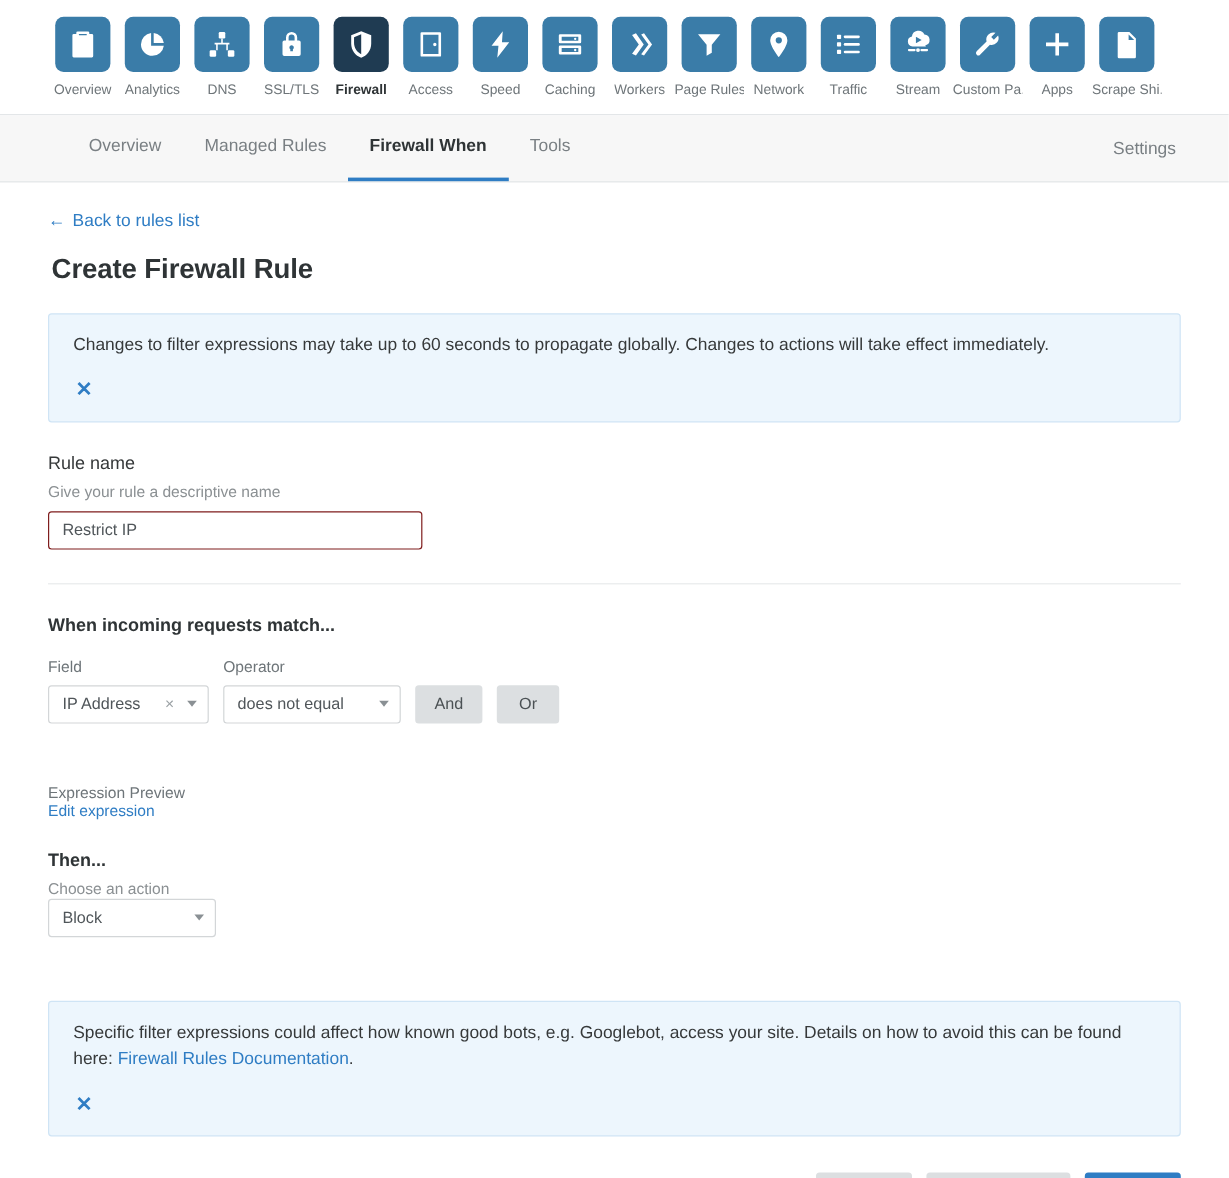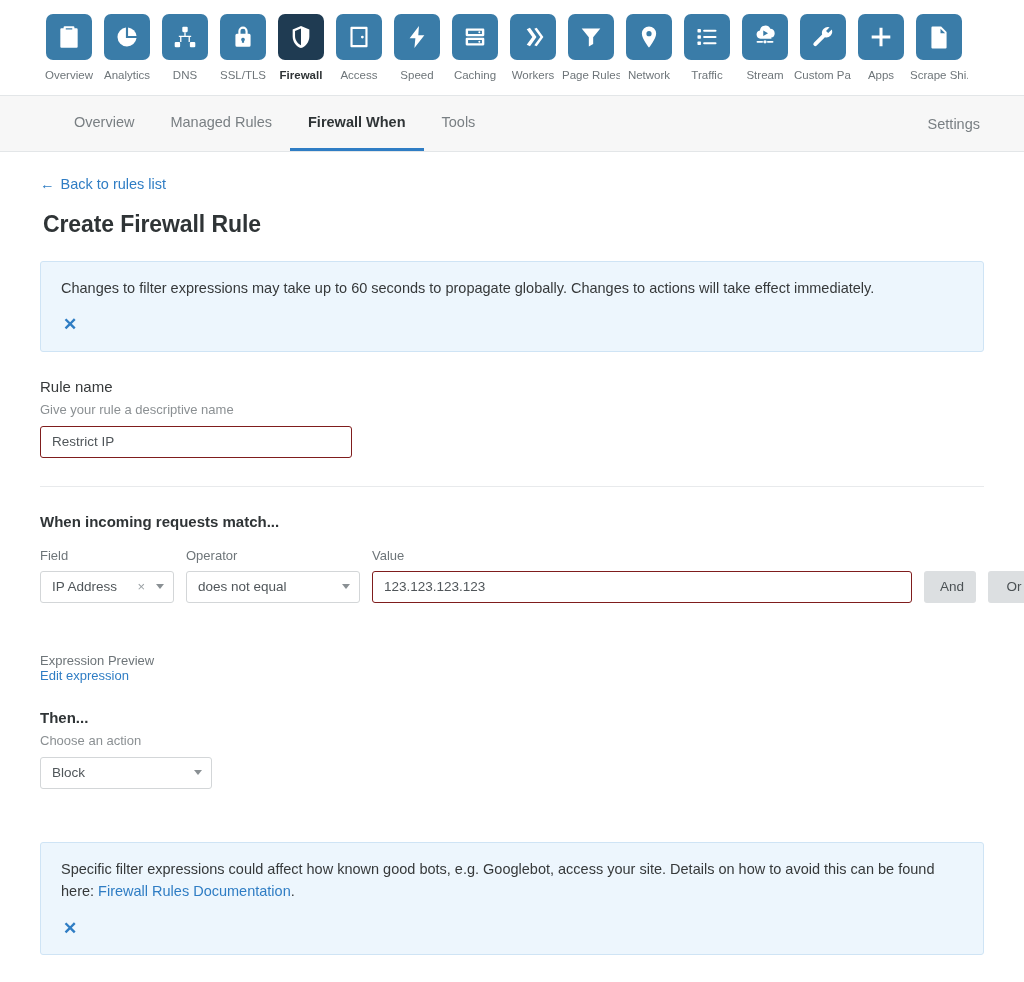--- a/index.html
+++ b/index.html
@@ -206,21 +206,21 @@
     padding: 0 3px;
   }
   .caret {
     width: 0; height: 0;
     border-left: 4.5px solid transparent;
     border-right: 4.5px solid transparent;
     border-top: 5px solid #8a9094;
     margin-left: 2px;
   }
   #field-select { width: 134px; }
-  #operator-select { width: 174px; }
+  #operator-select { width: 148px; }
   #value-input { width: 540px; margin-top: 0; }
   .logic-btn {
     height: 32px;
     min-width: 52px;
     padding: 0 16px;
     border: none;
     border-radius: 3px;
     background: #dcdfe1;
     color: #4b5154;
     font-size: 13.5px;
@@ -245,21 +245,21 @@
     min-height: 52px;
     display: flex;
     align-items: center;
     padding: 0 22px;
     font-family: "Liberation Mono", monospace;
     font-size: 13.5px;
     color: #4a4f52;
   }
 
   
-  #action-select { width: 172px; margin-top: 9px; }
+  #action-select { width: 140px; margin-top: 1px; }
 
   
   #footer-actions {
     margin-top: 30px;
     display: flex;
     justify-content: flex-end;
     gap: 12px;
     padding-bottom: 24px;
   }
   .btn {
@@ -479,24 +479,20 @@
     </div>
 
     <div class="match-col">
       <div class="col-label">Operator</div>
       <div id="operator-select" class="select-box">
         <span class="sel-value">does not equal</span>
         <span class="caret"></span>
       </div>
     </div>
 
-    <div class="match-col">
-      <div class="col-label">Value</div>
-      <input id="value-input" class="text-input" type="text" value="123.123.123.123" style="">
-    </div>
 
     <button class="logic-btn">And</button>
     <button class="logic-btn">Or</button>
   </div>
 
   
   <div id="expr-header">
     <div id="expr-label">Expression Preview</div>
     <div id="expr-edit">Edit expression</div>
   </div>

